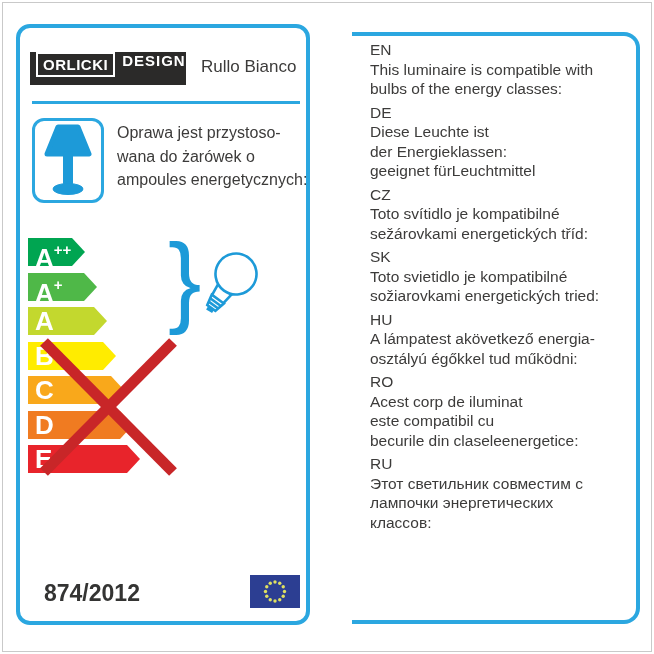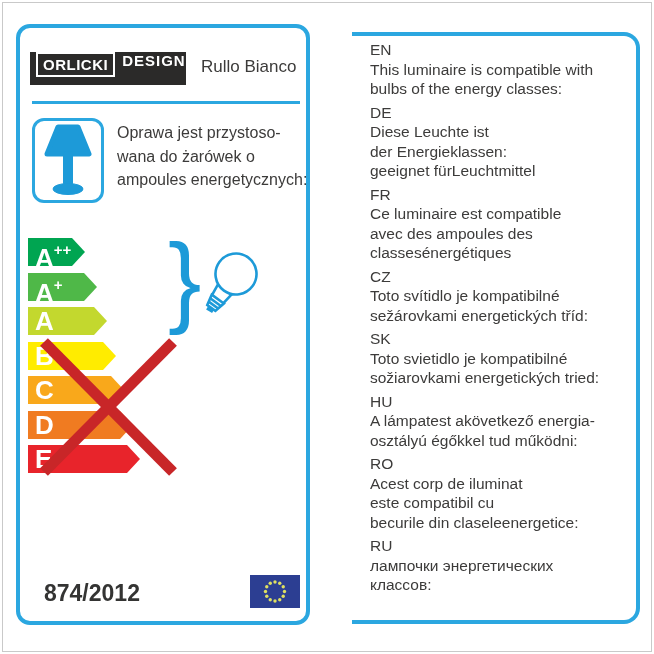--- a/index.html
+++ b/index.html
@@ -189,26 +189,20 @@
         <div class="lang-line">This luminaire is compatible with</div>
         <div class="lang-line">bulbs of the energy classes:</div>
       </div>
       <div class="lang-section">
         <div class="lang-code">DE</div>
         <div class="lang-line">Diese Leuchte ist</div>
         <div class="lang-line">der Energieklassen:</div>
         <div class="lang-line">geeignet fürLeuchtmittel</div>
       </div>
       <div class="lang-section">
-        <div class="lang-code">FR</div>
-        <div class="lang-line">Ce luminaire est compatible</div>
-        <div class="lang-line">avec des ampoules des</div>
-        <div class="lang-line">classesénergétiques</div>
-      </div>
-      <div class="lang-section">
         <div class="lang-code">CZ</div>
         <div class="lang-line">Toto svítidlo je kompatibilné</div>
         <div class="lang-line">sežárovkami energetických tříd:</div>
       </div>
       <div class="lang-section">
         <div class="lang-code">SK</div>
         <div class="lang-line">Toto svietidlo je kompatibilné</div>
         <div class="lang-line">sožiarovkami energetických tried:</div>
       </div>
       <div class="lang-section">
@@ -217,17 +211,18 @@
         <div class="lang-line">osztályú égőkkel tud működni:</div>
       </div>
       <div class="lang-section">
         <div class="lang-code">RO</div>
         <div class="lang-line">Acest corp de iluminat</div>
         <div class="lang-line">este compatibil cu</div>
         <div class="lang-line">becurile din claseleenergetice:</div>
       </div>
       <div class="lang-section">
         <div class="lang-code">RU</div>
+        <div class="lang-line">Этот светильник совместим с</div>
         <div class="lang-line">лампочки энергетических</div>
         <div class="lang-line">классов:</div>
       </div>
     </div>
 </div>
 
 </body></html>

